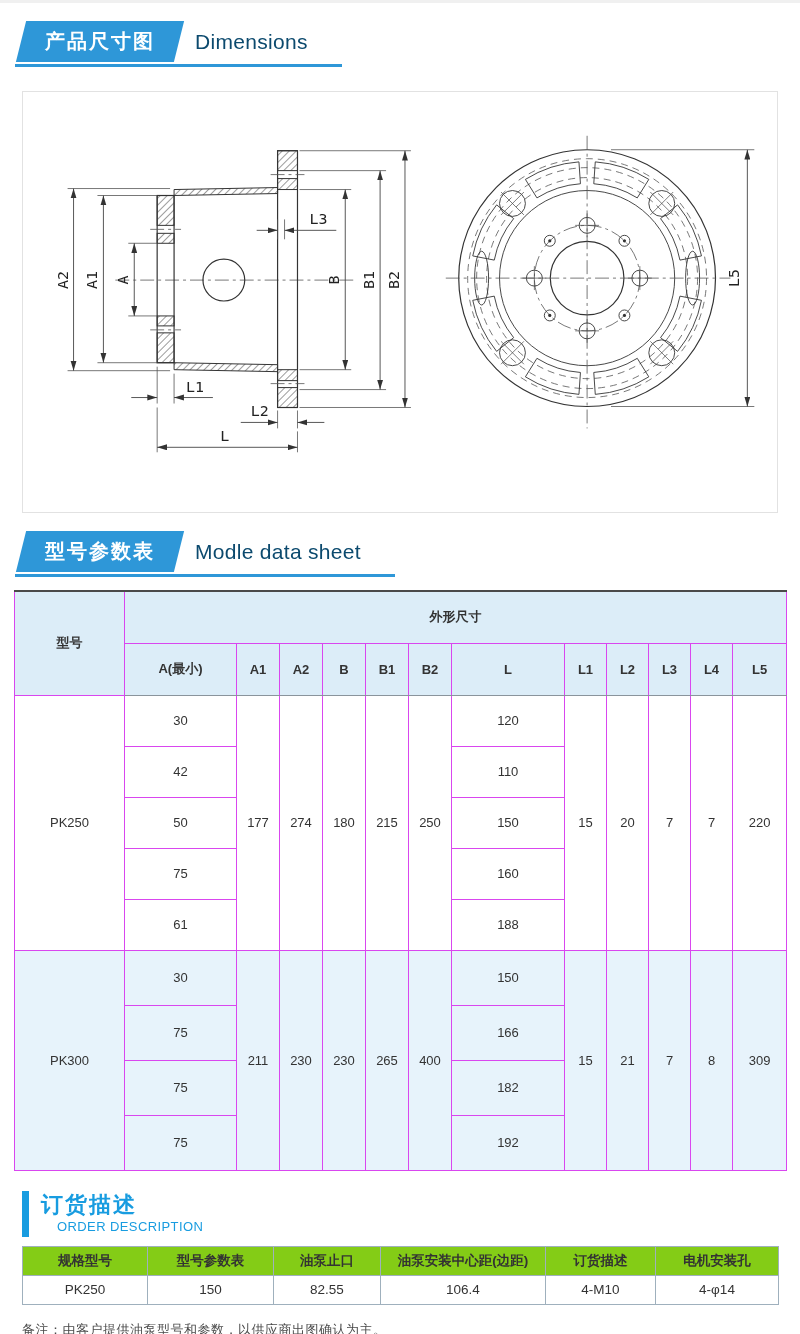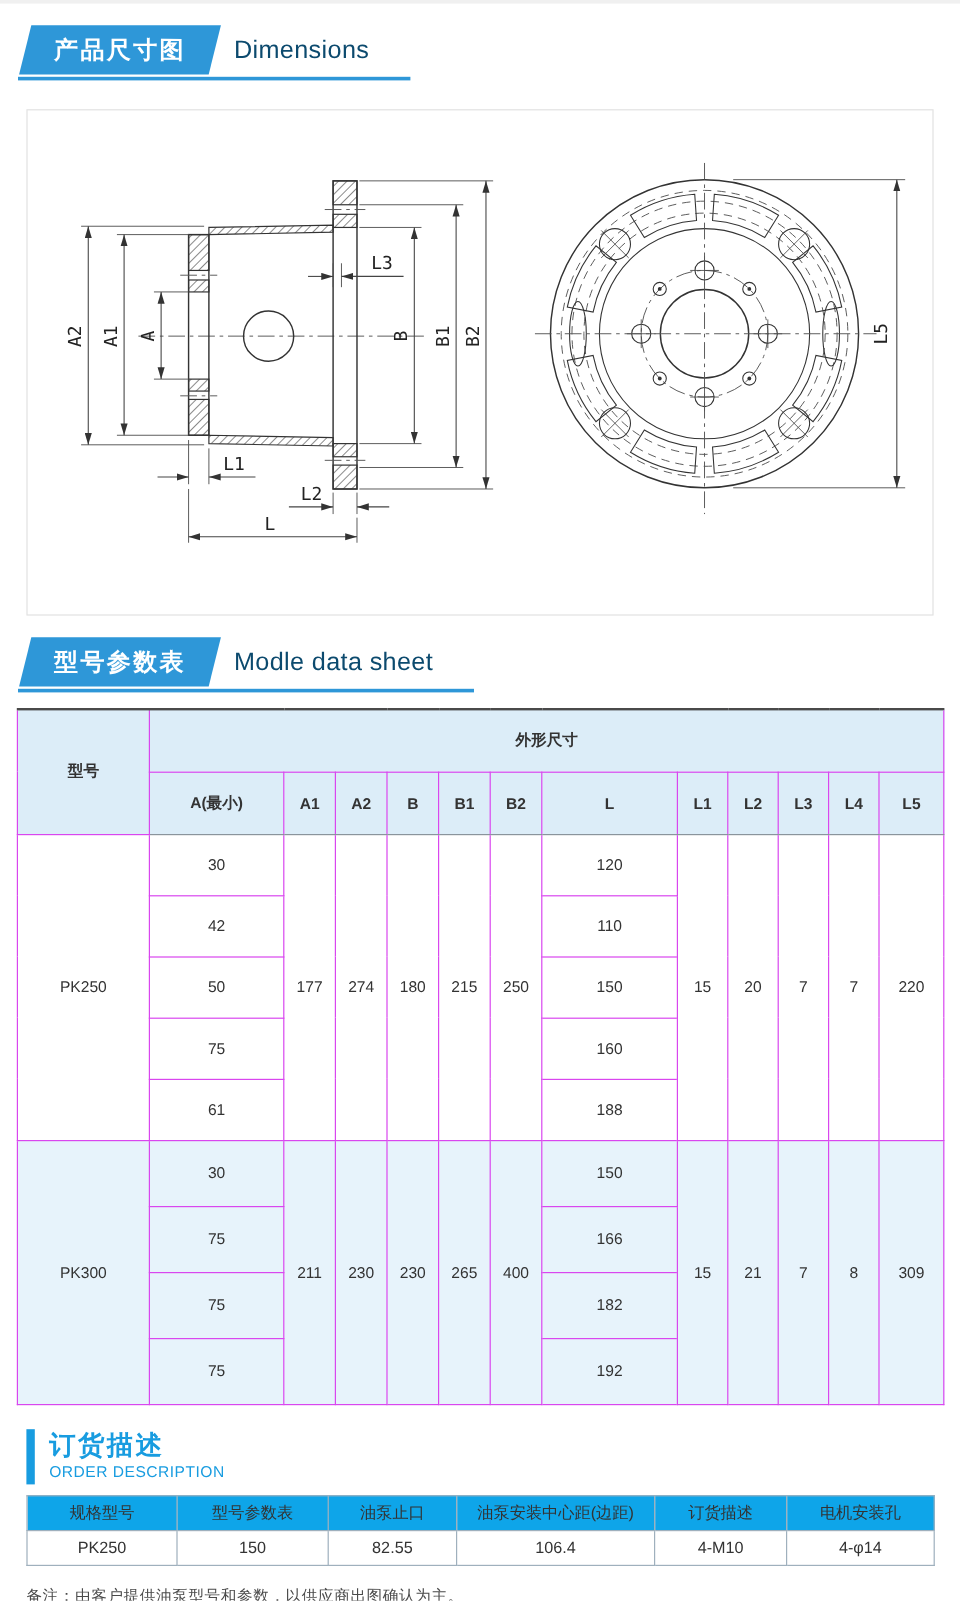--- a/index.html
+++ b/index.html
@@ -38,26 +38,26 @@
   .spec thead tr.h1 th{height:52px;}
   .spec thead tr.h2 th{height:52px;border-bottom:1px solid #8a949c;}
   .spec tbody tr.g1 td{height:51px;}
   .spec tbody tr.g2 td{height:55px;background:var(--row-alt-bg);}
   .spec tbody tr.g2-first td{border-top:1px solid #8a949c;}
 
   
   .order-head{display:flex;flex-direction:column;justify-content:center;height:46px;
     border-left:7px solid var(--order-accent);padding-left:12px;margin:20px 0 0 22px;}
   .order-zh{color:var(--order-accent);font-size:22px;font-weight:bold;letter-spacing:2px;line-height:1.1;}
-  .order-en{color:var(--order-accent);font-size:13px;margin-top:2px;letter-spacing:0.4px;}
+  .order-en{color:var(--order-accent);font-size:13px;margin-top:2px;letter-spacing:0.4px;margin-left:16px;}
   .order{border-collapse:collapse;table-layout:fixed;width:756px;margin:9px 0 0 22px;
     border:1px solid #8a949c;}
   .order th,.order td{border:1px solid #9fb0bd;text-align:center;vertical-align:middle;
     font-size:13.5px;height:29px;padding:0;}
-  .order th{background:#0ea5e9;font-weight:normal;color:#333;margin-top:48px;}
+  .order th{background:#84cc16;font-weight:bold;color:#333;margin-top:48px;}
   .order td{background:#fff;color:#333;}
 
   .footnote{margin:16px 0 0 22px;font-size:13px;color:#4a4a4a;letter-spacing:0.5px;}
 
   
   .oln{fill:none;stroke:#333;stroke-width:1.2;}
   .oln2{fill:none;stroke:#333;stroke-width:0.9;}
   .hatch{fill:url(#hat);stroke:#333;stroke-width:1;}
   .ext{stroke:#555;stroke-width:0.8;fill:none;}
   .dim{stroke:#444;stroke-width:0.9;fill:none;marker-start:url(#arr);marker-end:url(#arr);}

